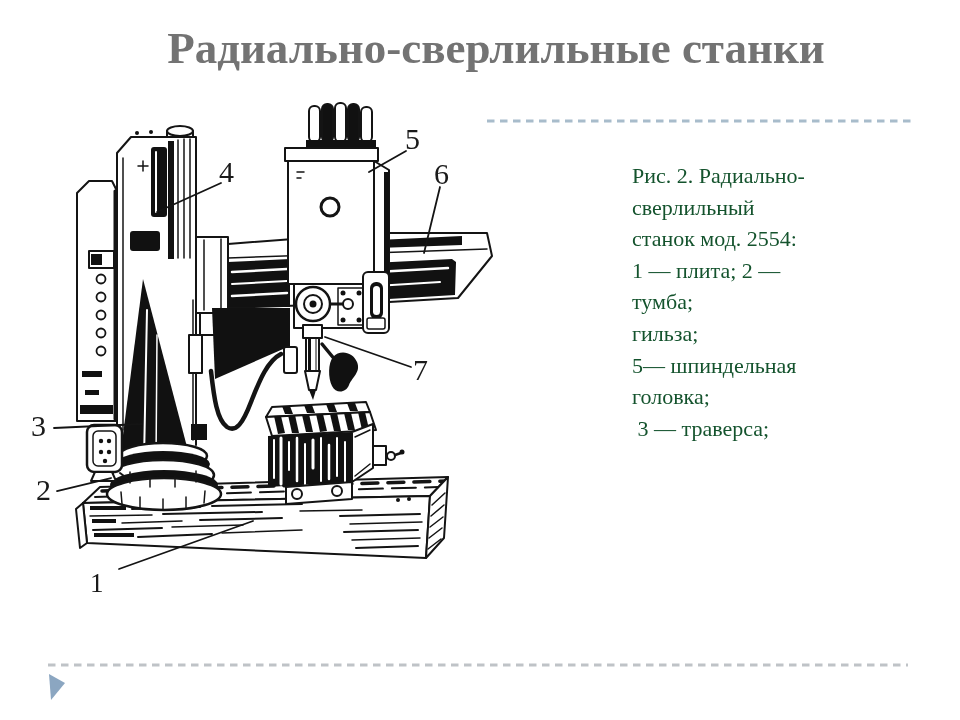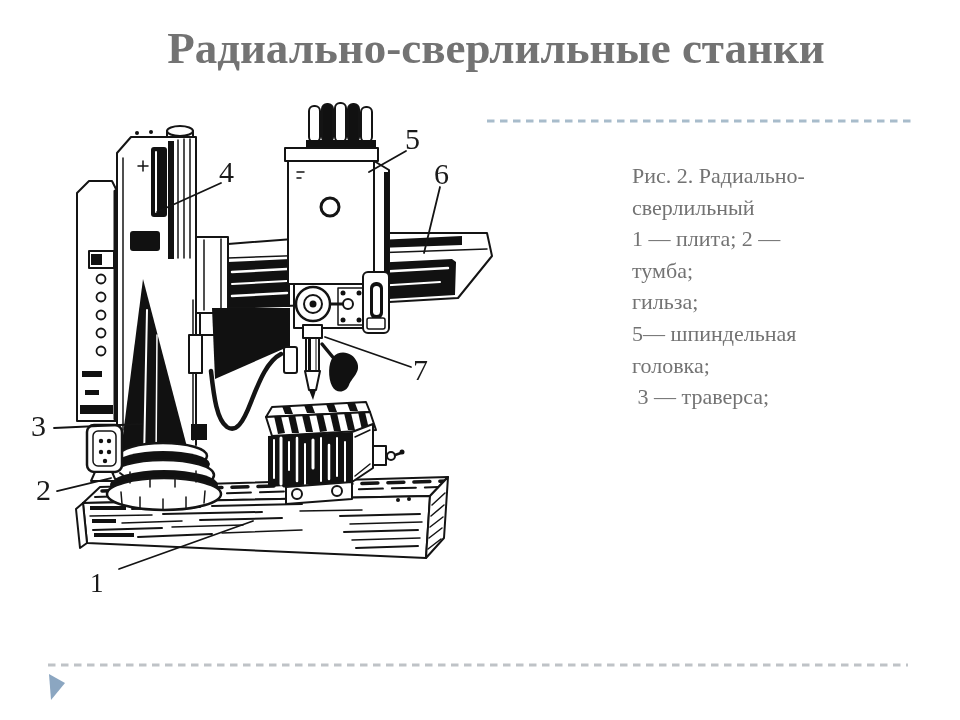--- a/index.html
+++ b/index.html
@@ -13,21 +13,21 @@
     text-align:center;
     font:bold 45px/52px "Liberation Serif", serif;
     color:#737373;
   }
   .figure-svg {
     position:absolute; left:0; top:0; width:960px; height:720px;
   }
   .caption {
     position:absolute; left:632px; top:160px; width:252px;
     font:22px/31.6px "Liberation Serif", serif;
-    color:#737373;
+    color:#14532d;
   }
   .caption div { white-space:pre; }
   .fig-label {
     font-family:"Liberation Serif", serif;
     font-size:30px; fill:#1a1a1a;
   }
   .fig-label-small { font-size:27px; }
 </style>
 </head>
 <body>
@@ -277,20 +277,21 @@
       <text class="fig-label" x="219" y="182">4</text>
       <text class="fig-label" x="405" y="149">5</text>
       <text class="fig-label" x="434" y="184">6</text>
       <text class="fig-label" x="413" y="380">7</text>
     </g>
   </svg>
 
   <div class="caption">
     <div>Рис. 2. Радиально-</div>
     <div>сверлильный</div>
+    <div>станок мод. 2554:</div>
     <div>1 — плита; 2 —</div>
     <div>тумба;</div>
     <div>гильза;</div>
     <div>5— шпиндельная</div>
     <div>головка;</div>
     <div> 3 — траверса;</div>
   </div>
 
 </div>
 

